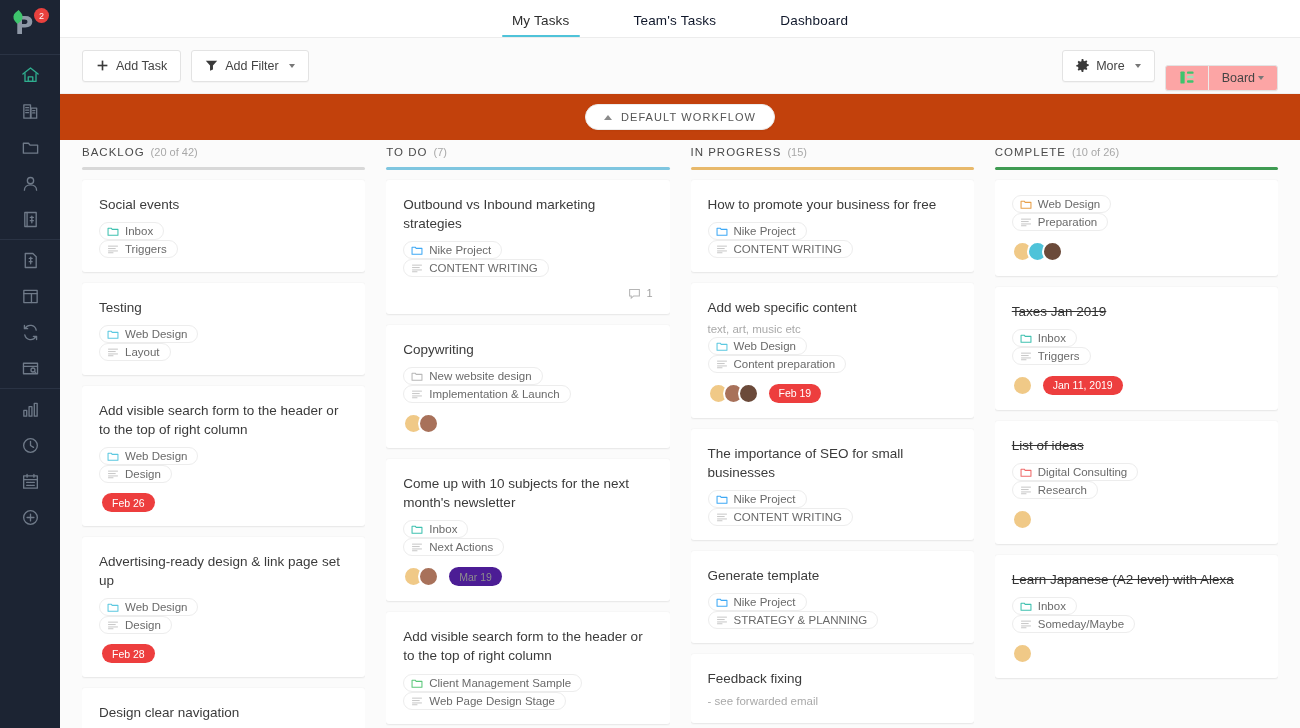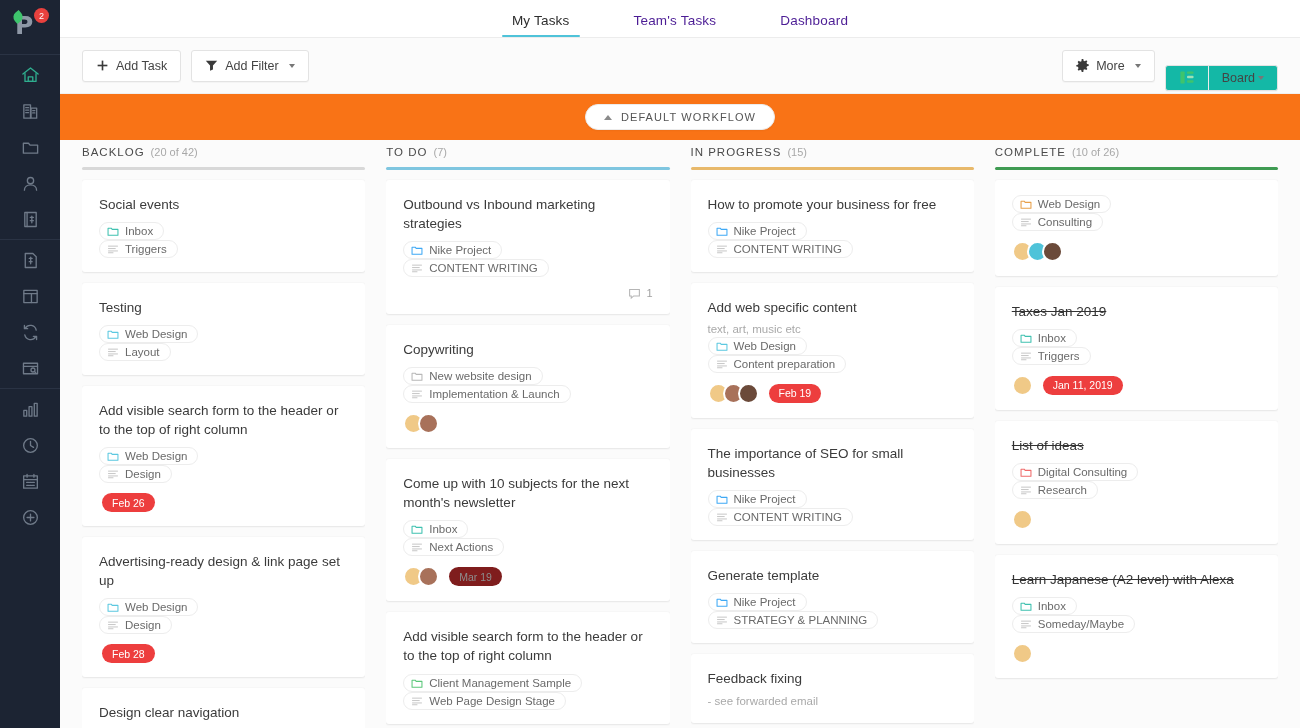--- a/index.html
+++ b/index.html
@@ -47,21 +47,21 @@
   
   .main { flex: 1; height: 728px; display: flex; flex-direction: column; background: #fff; }
 
   .topbar {
     height: 38px; flex: 0 0 38px; border-bottom: 1px solid #ececec;
     display: flex; align-items: flex-end; justify-content: center;
     background: #fff;
   }
   .tabs { display: flex; gap: 16px; }
   .tab {
-    font-size: 13.5px; color: #4c1d95; padding: 0 24px 9px 24px;
+    font-size: 13.5px; color: #0f172a; padding: 0 24px 9px 24px;
     cursor: pointer; position: relative; letter-spacing: .2px;
   }
   .tab.active { color: #2d2d2d; }
   .tab.active::after {
     content: ""; position: absolute; left: 14px; right: 14px; bottom: 0;
     height: 2.5px; background: #4fc3d9; border-radius: 2px;
   }
 
   .toolbar {
     height: 56px; flex: 0 0 56px; background: #fbfbfb;
@@ -73,29 +73,29 @@
     border-radius: 3px; display: inline-flex; align-items: center;
     padding: 0 13px; font-size: 12.5px; color: #444; cursor: pointer;
     gap: 7px; box-shadow: 0 1px 1px rgba(0,0,0,.03);
   }
   .btn + .btn { margin-left: 10px; }
   .btn svg { width: 13px; height: 13px; fill: #3a3a3a; }
   .caret { width: 0; height: 0; border-left: 3.5px solid transparent;
            border-right: 3.5px solid transparent; border-top: 4px solid #777; margin-left: 3px; }
   .spacer { flex: 1; }
   .btn-group { display: inline-flex; align-items: center; height: 26px;
-               background: #14b8a6; border: 1px solid #e3e3e3; border-radius: 3px;
+               background: #fca5a5; border: 1px solid #e3e3e3; border-radius: 3px;
                box-shadow: 0 1px 1px rgba(0,0,0,.03); margin-top: 24px; }
   .btn-group .seg { display: inline-flex; align-items: center; padding: 0 13px;
                     height: 100%; font-size: 12.5px; color: #444; cursor: pointer; }
   .btn-group .seg + .seg { border-left: 1px solid #ececec; }
   .board-ico { width: 16px; height: 15px; display: block; }
 
   .wf-bar {
-    height: 46px; flex: 0 0 46px; background: #f97316;
+    height: 46px; flex: 0 0 46px; background: #c2410c;
     display: flex; align-items: center; justify-content: center; text-align: center;
   }
   .wf-pill {
     height: 26px; background: #fff; border: 1px solid #ececec;
     border-radius: 14px; display: inline-flex; align-items: center;
     padding: 0 18px; gap: 9px; font-size: 11px; color: #555;
     letter-spacing: 1.1px; cursor: pointer;
     box-shadow: 0 1px 2px rgba(0,0,0,.04);
   }
   .chev-up { width: 0; height: 0; border-left: 4px solid transparent;
@@ -132,21 +132,21 @@
     margin-left: -6px; background-size: cover; position: relative;
     display: flex; align-items: center; justify-content: center;
     font-size: 10px; overflow: hidden;
   }
   .avatar:first-child { margin-left: 0; }
   .badge-date {
     display: inline-flex; align-items: center; height: 19px; padding: 0 10px;
     border-radius: 10px; font-size: 10.5px; color: #fff; background: #ed3e3e;
     margin-left: 3px;
   }
-  .badge-date.neutral { background: #7f1d1d; color: #8d8d8d; }
+  .badge-date.neutral { background: #4c1d95; color: #8d8d8d; }
   .comment { margin-left: auto; display: inline-flex; align-items: center; gap: 5px;
              font-size: 11px; color: #a0a0a0; }
   .comment svg { width: 13px; height: 13px; stroke: #b5b5b5; fill: none; stroke-width: 1.3; }
 </style>
 </head>
 <body>
 
 <div class="app">
 
   <div class="sidebar">
@@ -595,21 +595,21 @@
                 <span class="tag">
                   <svg viewBox="0 0 16 16" fill="none" stroke="#e8a04a" stroke-width="1.4" stroke-linejoin="round">
                     <path d="M1.4 4.2h4.2l1.3 1.6h7.7v7.9H1.4z"></path>
                   </svg>
                   <span>Web Design</span>
                 </span>
                 <span class="tag">
                   <svg viewBox="0 0 16 16" fill="none" stroke="#c4c4c4" stroke-width="1.3" stroke-linecap="round">
                     <path d="M2 4.2h12M2 7.4h9M2 10.6h12M2 13h6"></path>
                   </svg>
-                  <span>Consulting</span>
+                  <span>Preparation</span>
                 </span>
               </div>
               <div class="card-foot">
                 <div class="avatars">
                   <div class="avatar" style="background:#f0c987"></div>
                   <div class="avatar" style="background:#4fc3d9"></div>
                   <div class="avatar" style="background:#6b4a3a"></div>
                 </div>
               </div>
             </div>

